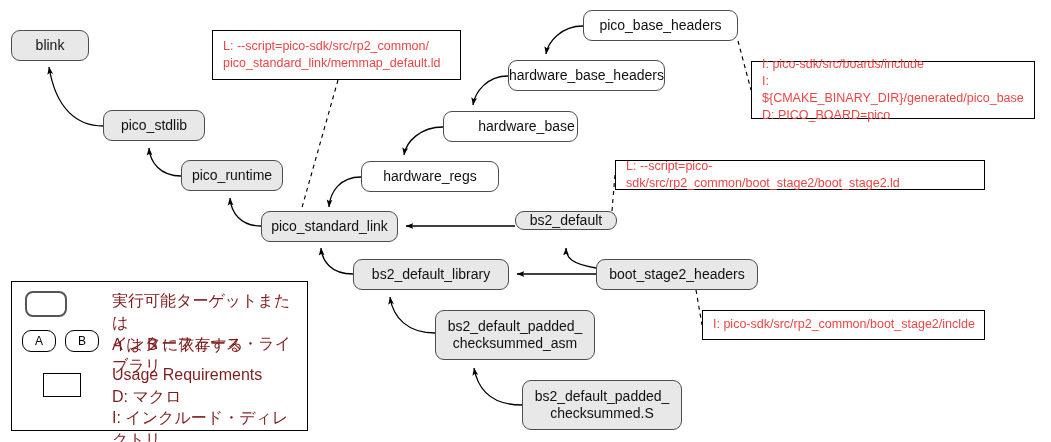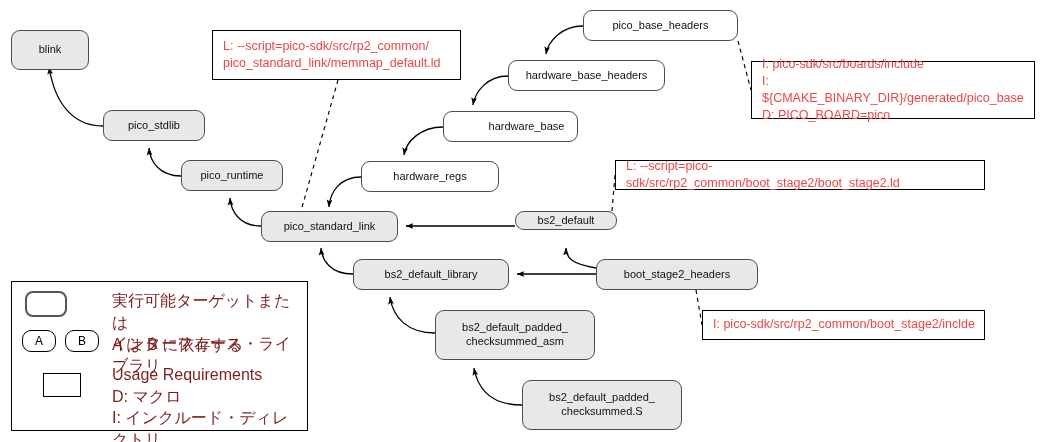--- a/index.html
+++ b/index.html
@@ -29,21 +29,21 @@
   }
   .node {
     position: absolute;
     box-sizing: border-box;
     border: 1px solid #4d4d4d;
     border-radius: 9px;
     display: flex;
     align-items: center;
     justify-content: center;
     text-align: center;
-    font-size: 11px;
+    font-size: 14px;
     color: #111111;
     line-height: 1.25;
     white-space: pre-line;
     background: #e8e8e8;
   }
   .node.white {
     background: #ffffff;
   }
   .ann {
     position: absolute;
@@ -131,21 +131,21 @@
       <path d="M612,211 L615,175"></path>
       <path d="M696,290 L702,325"></path>
     </g>
 
     <g fill="none" stroke="#000000" stroke-width="1.3">
       <path d="M68,341 L49,341" marker-end="url(#arrow)"></path>
       <path d="M23,385 L43,385" stroke-dasharray="4,3"></path>
     </g>
   </svg>
 
-  <div class="node" style="left:11px; top:30px; width:78px; height:40px;">blink</div>
+  <div class="node" style="left:11px; top:30px; width:78px; height:31px;">blink</div>
 
   <div class="node" style="left:103px; top:110px; width:102px; height:31px;">pico_stdlib</div>
 
   <div class="node" style="left:181px; top:160px; width:102px; height:31px;">pico_runtime</div>
 
   <div class="node" style="left:261px; top:211px; width:137px; height:31px;">pico_standard_link</div>
 
   <div class="node white" style="left:361px; top:161px; width:138px; height:31px;">hardware_regs</div>
 
   <div class="node white" style="left:443px; top:111px; width:135px; height:31px;padding-left:32px;">hardware_base</div>

